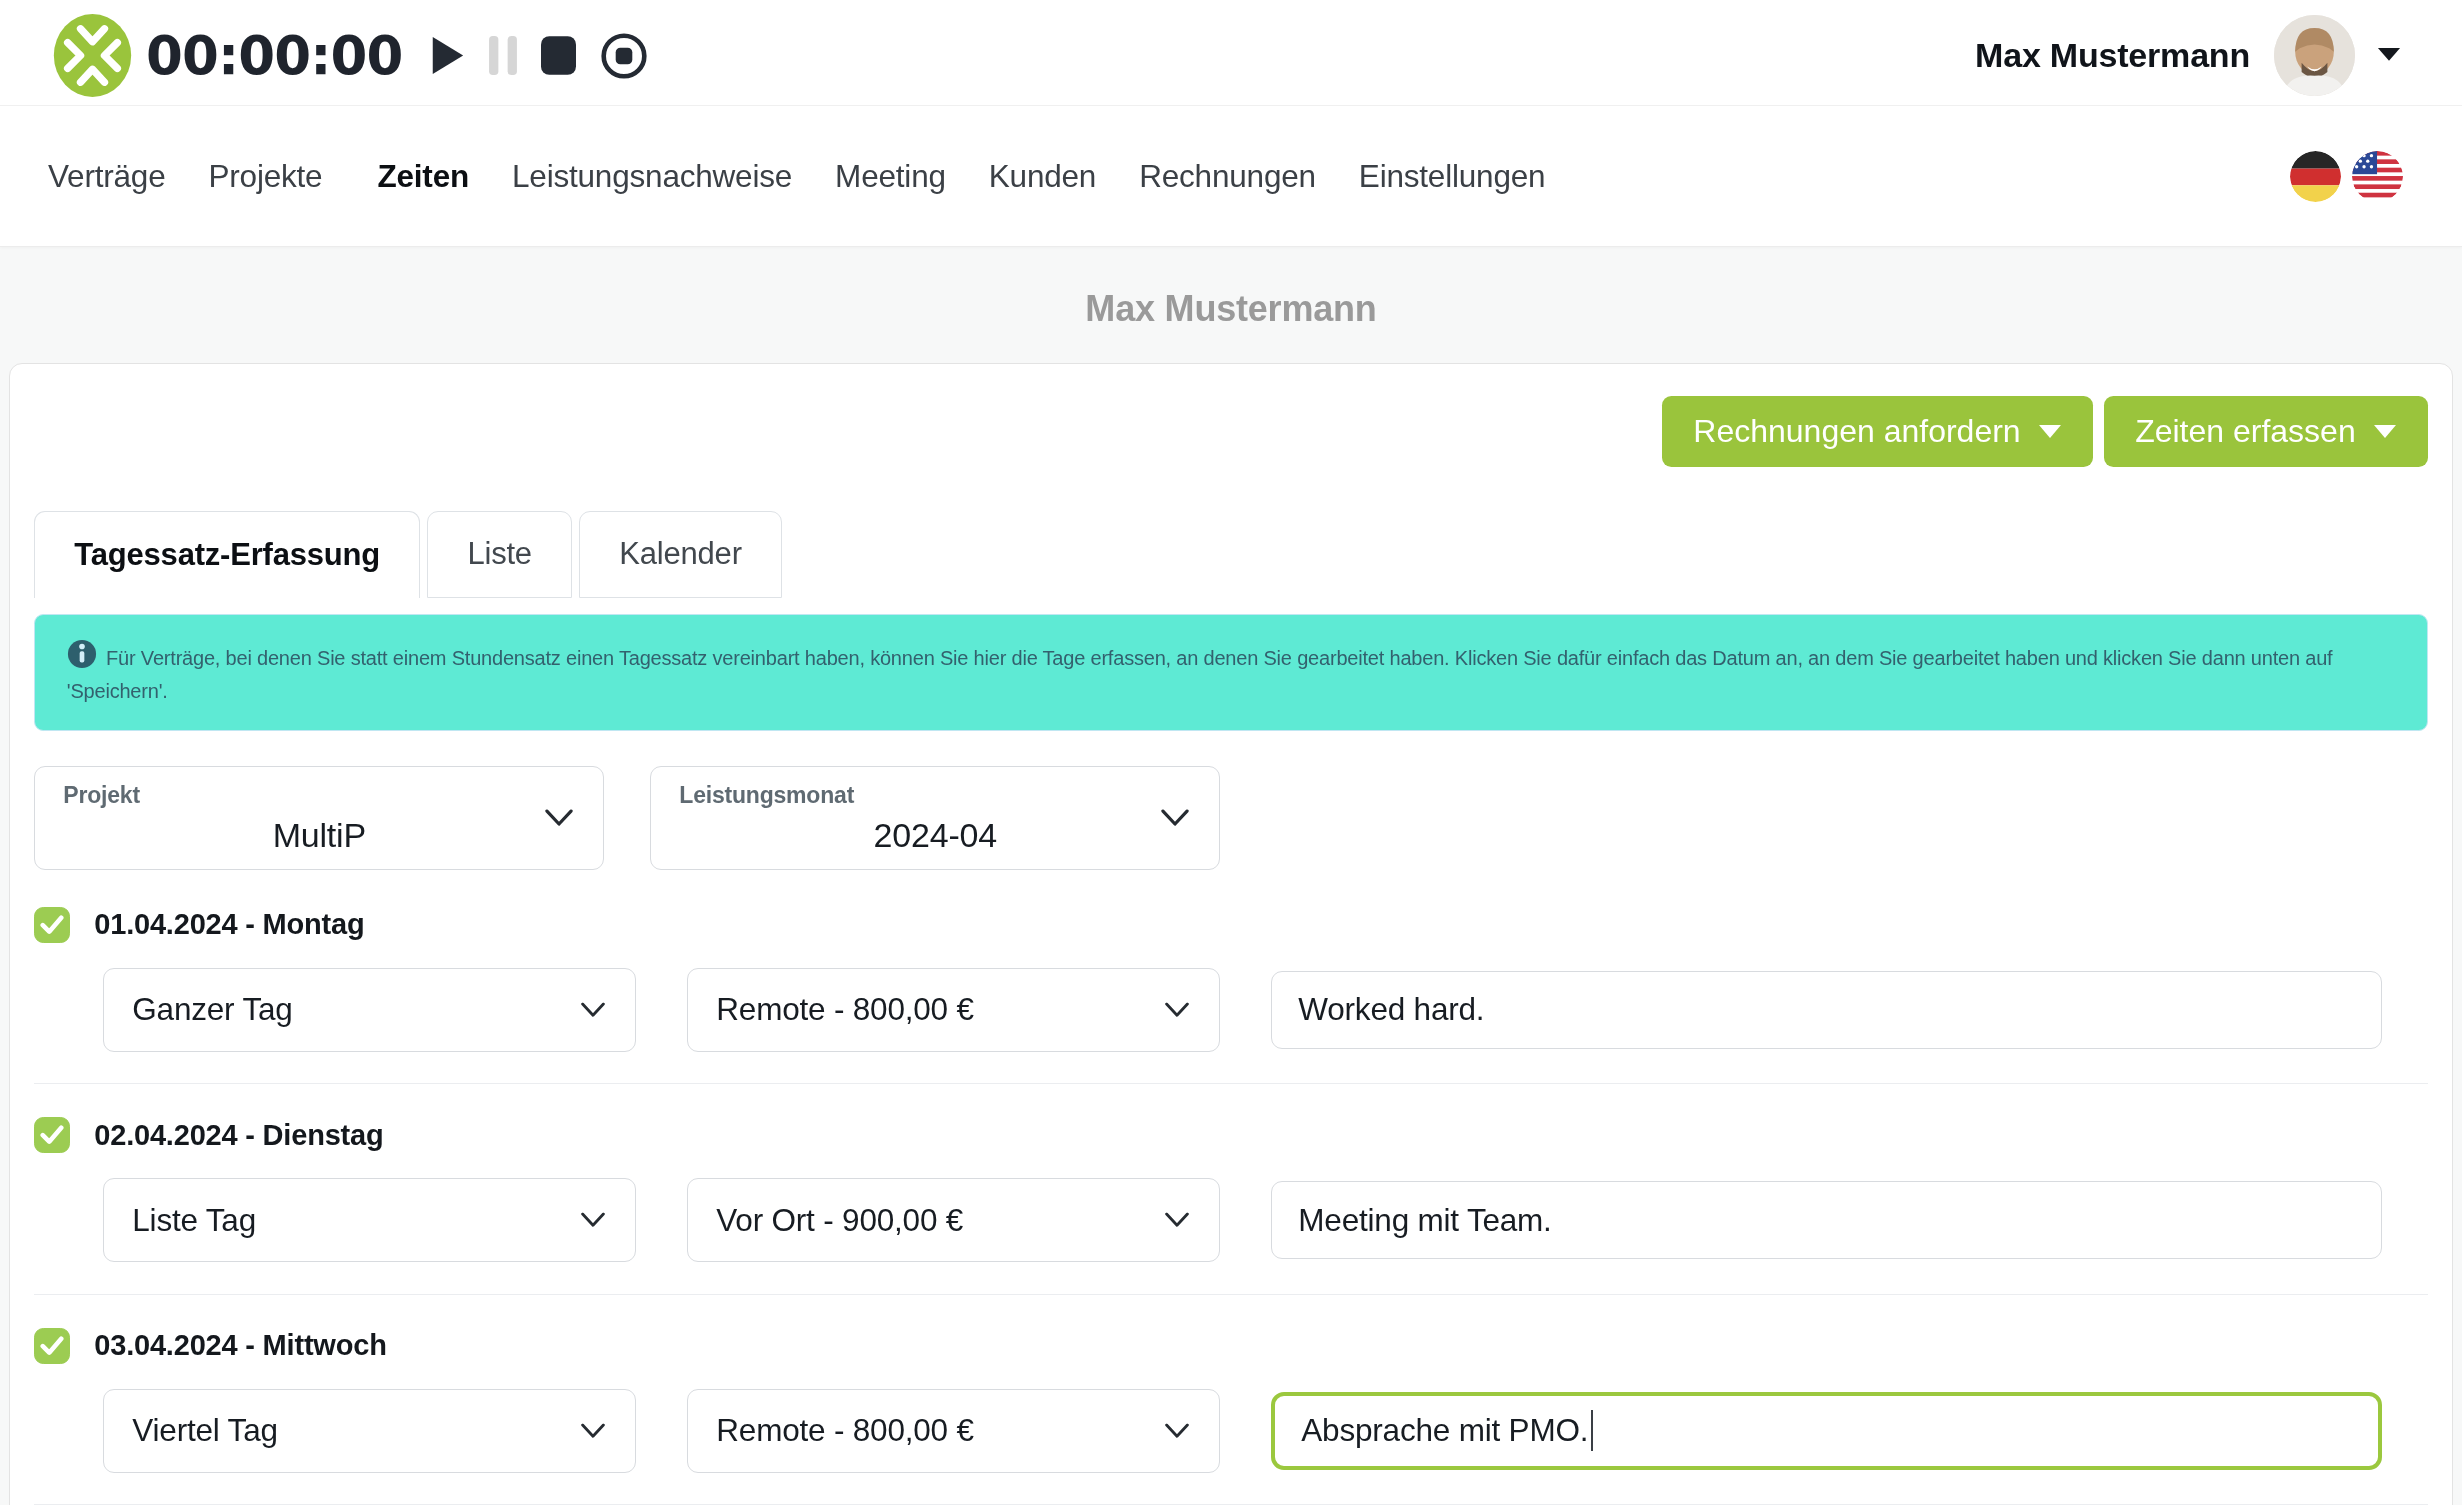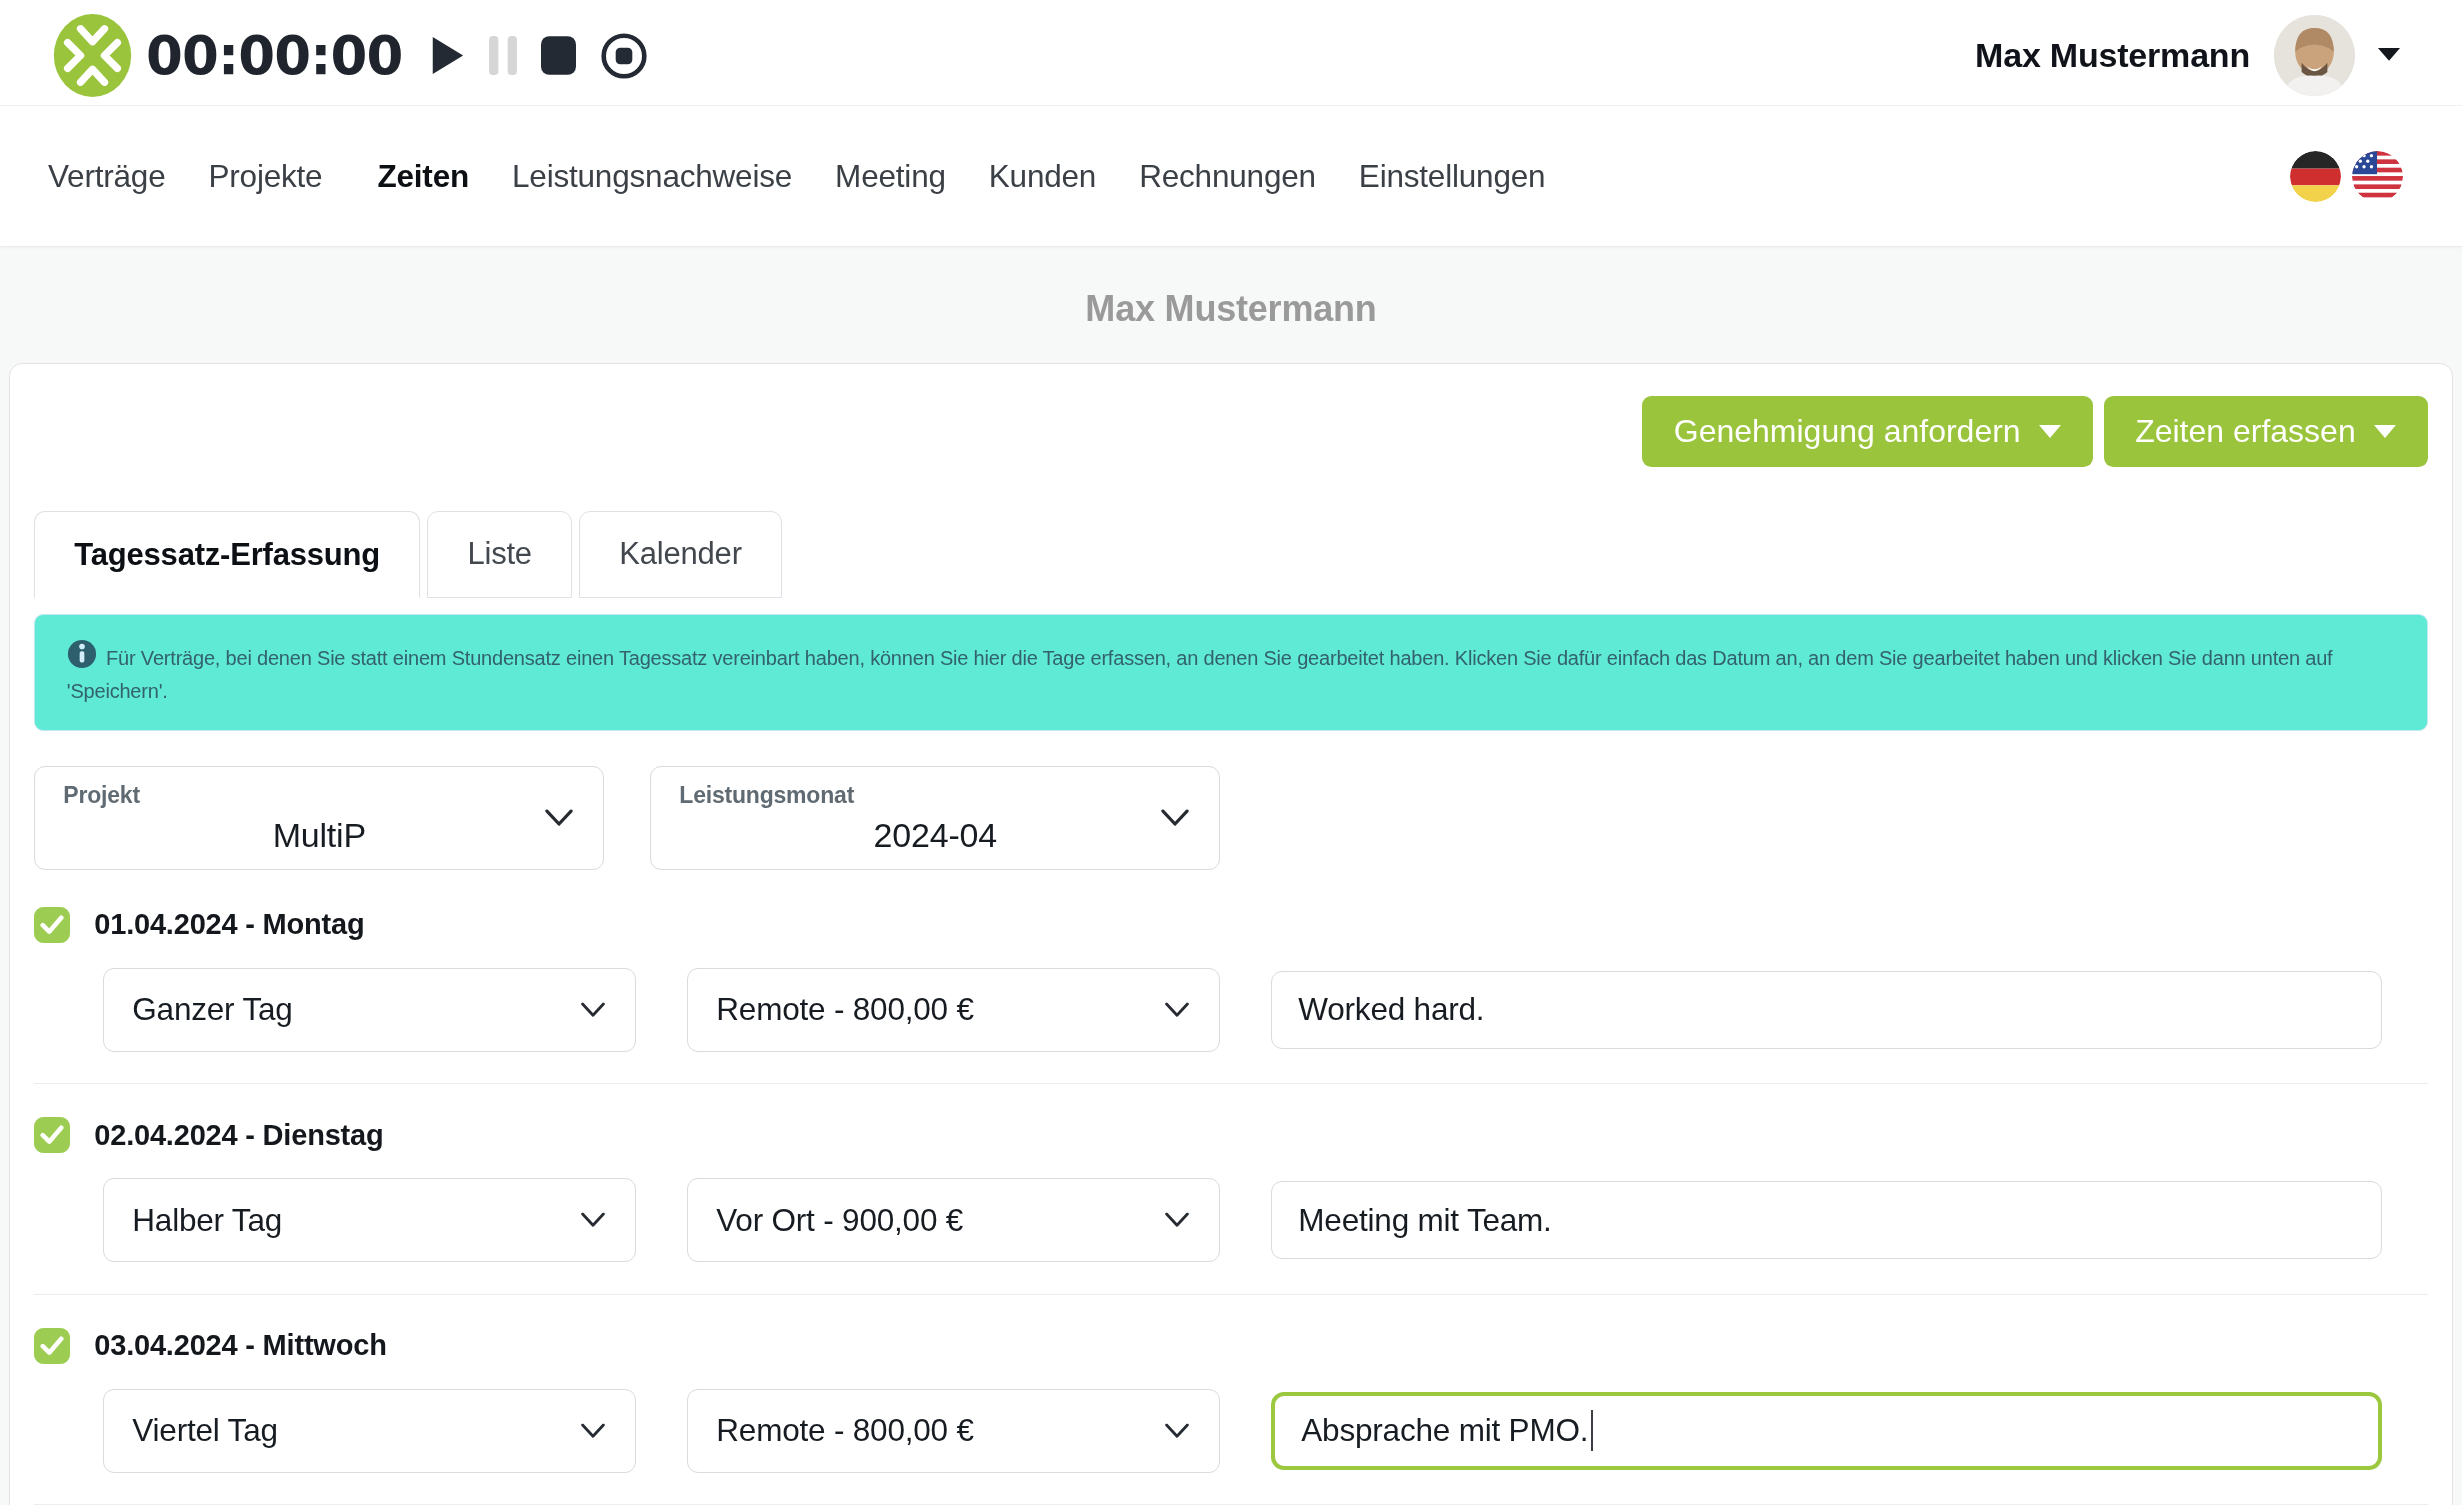--- a/index.html
+++ b/index.html
@@ -214,21 +214,21 @@
     </span>
   </div>
 </nav>
 
 <h1 class="page-title">Max Mustermann</h1>
 
 <div class="card">
 
   <div class="actions-row">
     <button class="btn-green">
-      <span>Genehmigung anfordern</span>
+      <span>Rechnungen anfordern</span>
       <span class="btn-caret"></span>
     </button>
     <button class="btn-green">
       <span>Zeiten erfassen</span>
       <span class="btn-caret"></span>
     </button>
   </div>
 
   <div class="tabs" id="tabs">
       <div class="tab active">
@@ -303,21 +303,21 @@
       <div class="day-header">
         <span class="checkbox checked">
           <svg width="24" height="20.4" viewBox="0 0 26 22">
               <polyline points="3,11 10,18 23,3" fill="none" stroke="#fff" stroke-width="5" stroke-linecap="round" stroke-linejoin="round"></polyline>
             </svg>
         </span>
         <span class="day-date">02.04.2024 - Dienstag</span>
       </div>
       <div class="day-controls">
         <div class="select row-select">
-          <span>Halber Tag</span>
+          <span>Liste Tag</span>
           <svg class="chevron" width="24" height="15.7" viewBox="0 0 30 19">
               <polyline points="2,2 15,16 28,2" fill="none" stroke="#262b31" stroke-width="3.5" stroke-linecap="round" stroke-linejoin="round"></polyline>
             </svg>
         </div>
         <div class="select row-select">
           <span>Vor Ort - 900,00 €</span>
           <svg class="chevron" width="24" height="15.7" viewBox="0 0 30 19">
               <polyline points="2,2 15,16 28,2" fill="none" stroke="#262b31" stroke-width="3.5" stroke-linecap="round" stroke-linejoin="round"></polyline>
             </svg>
         </div>

